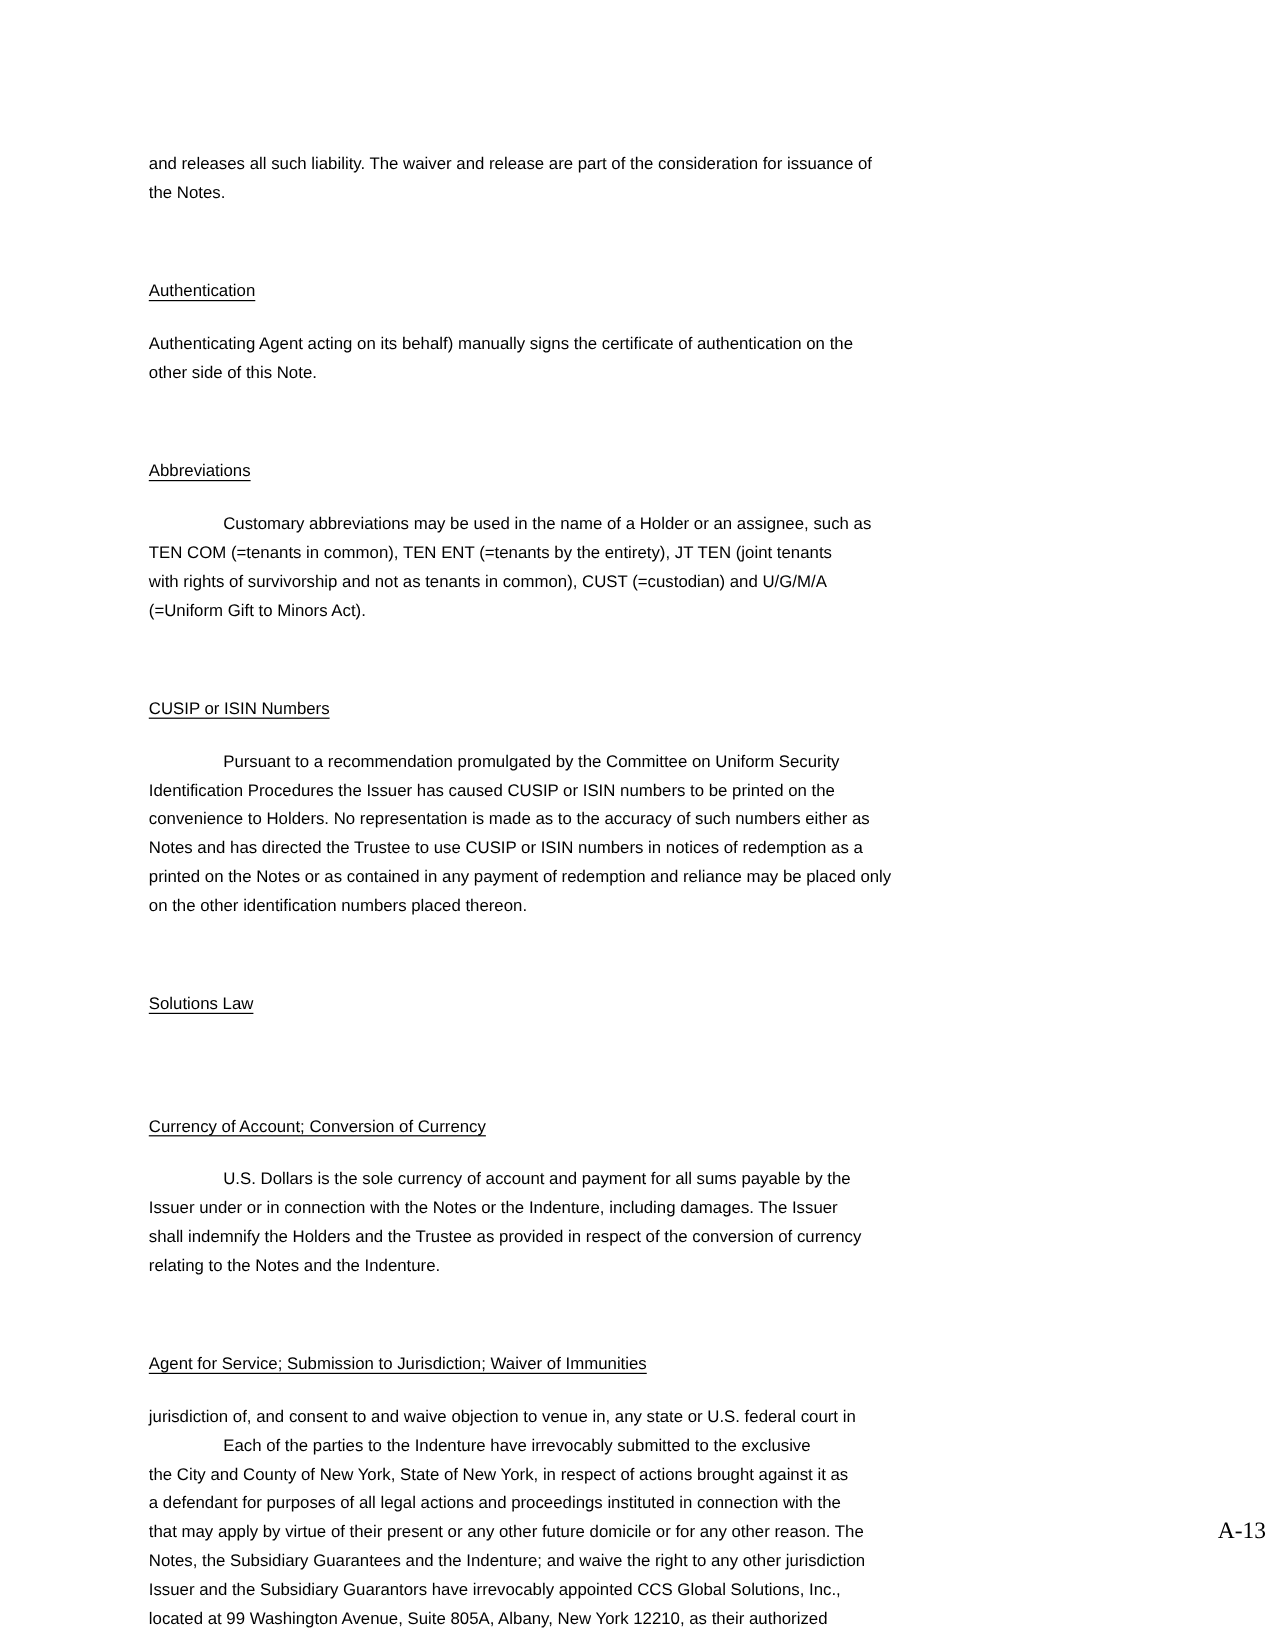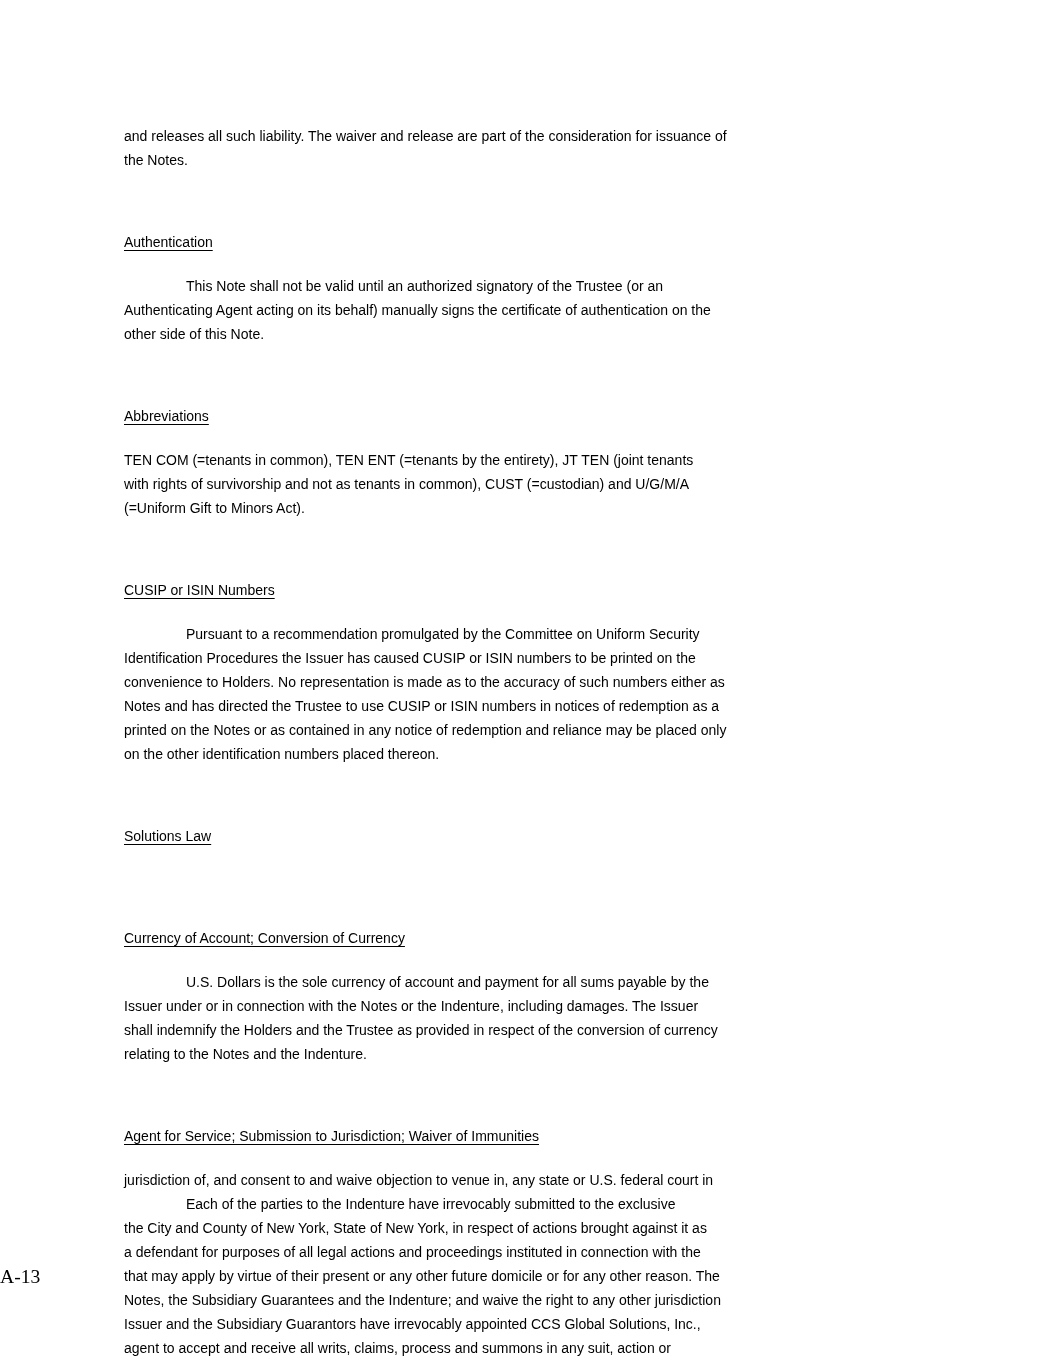--- a/index.html
+++ b/index.html
@@ -7,60 +7,60 @@
   .page {
     position: absolute; left: 124px; top: 124px; width: 810px;
     font-family: Liberation Sans, sans-serif;
     font-size: 14px; color: #000; line-height: 24px;
   }
   .line { white-space: nowrap; height: 24px; }
   .indent { padding-left: 62px; }
   .heading { text-decoration: underline; text-underline-offset: 3px; text-decoration-thickness: 1px; margin-top: 38px; }
   .gap { height: 20px; }
   .footer {
-    position: absolute; top: 1266px; left: 0; width: 1055px; text-align: left;
+    position: absolute; top: 1266px; left: 0; width: 1055px; text-align: right;
     font-family: "Liberation Serif", "DejaVu Serif", serif; font-size: 19.6px; color: #000;
   }
 </style>
 </head>
 <body>
 
 <div class="page">
   <div>
     <div class="line">and releases all such liability. The waiver and release are part of the consideration for issuance of</div>
     <div class="line">the Notes.</div>
   </div>
   <div class="gap"></div>
 
   <div class="line heading">Authentication</div>
   <div class="gap"></div>
   <div>
-    <div class="line indent">This Note shall not be valid until an authorized signatory of the Trustee (or an</div>
     <div class="line">Authenticating Agent acting on its behalf) manually signs the certificate of authentication on the</div>
     <div class="line">other side of this Note.</div>
   </div>
   <div class="gap"></div>
 
   <div class="line heading">Abbreviations</div>
   <div class="gap"></div>
   <div>
+    <div class="line indent">Customary abbreviations may be used in the name of a Holder or an assignee, such as</div>
     <div class="line">TEN COM (=tenants in common), TEN ENT (=tenants by the entirety), JT TEN (joint tenants</div>
     <div class="line">with rights of survivorship and not as tenants in common), CUST (=custodian) and U/G/M/A</div>
     <div class="line">(=Uniform Gift to Minors Act).</div>
   </div>
   <div class="gap"></div>
 
   <div class="line heading">CUSIP or ISIN Numbers</div>
   <div class="gap"></div>
   <div>
     <div class="line indent">Pursuant to a recommendation promulgated by the Committee on Uniform Security</div>
     <div class="line">Identification Procedures the Issuer has caused CUSIP or ISIN numbers to be printed on the</div>
     <div class="line">convenience to Holders. No representation is made as to the accuracy of such numbers either as</div>
     <div class="line">Notes and has directed the Trustee to use CUSIP or ISIN numbers in notices of redemption as a</div>
-    <div class="line">printed on the Notes or as contained in any notice of redemption and reliance may be placed only</div>
+    <div class="line">printed on the Notes or as contained in any payment of redemption and reliance may be placed only</div>
     <div class="line">on the other identification numbers placed thereon.</div>
   </div>
   <div class="gap"></div>
 
   <div class="line heading">Solutions Law</div>
   <div class="gap"></div>
   <div class="gap"></div>
 
   <div class="line heading">Currency of Account; Conversion of Currency</div>
   <div class="gap"></div>
@@ -75,17 +75,18 @@
   <div class="line heading">Agent for Service; Submission to Jurisdiction; Waiver of Immunities</div>
   <div class="gap"></div>
   <div>
     <div class="line">jurisdiction of, and consent to and waive objection to venue in, any state or U.S. federal court in</div>
     <div class="line indent">Each of the parties to the Indenture have irrevocably submitted to the exclusive</div>
     <div class="line">the City and County of New York, State of New York, in respect of actions brought against it as</div>
     <div class="line">a defendant for purposes of all legal actions and proceedings instituted in connection with the</div>
     <div class="line">that may apply by virtue of their present or any other future domicile or for any other reason. The</div>
     <div class="line">Notes, the Subsidiary Guarantees and the Indenture; and waive the right to any other jurisdiction</div>
     <div class="line">Issuer and the Subsidiary Guarantors have irrevocably appointed CCS Global Solutions, Inc.,</div>
+    <div class="line">located at 99 Washington Avenue, Suite 805A, Albany, New York 12210, as their authorized</div>
     <div class="line">agent to accept and receive all writs, claims, process and summons in any suit, action or</div>
   </div>
 </div>
 
 <div class="footer">A-13</div>
 
 </body></html>

